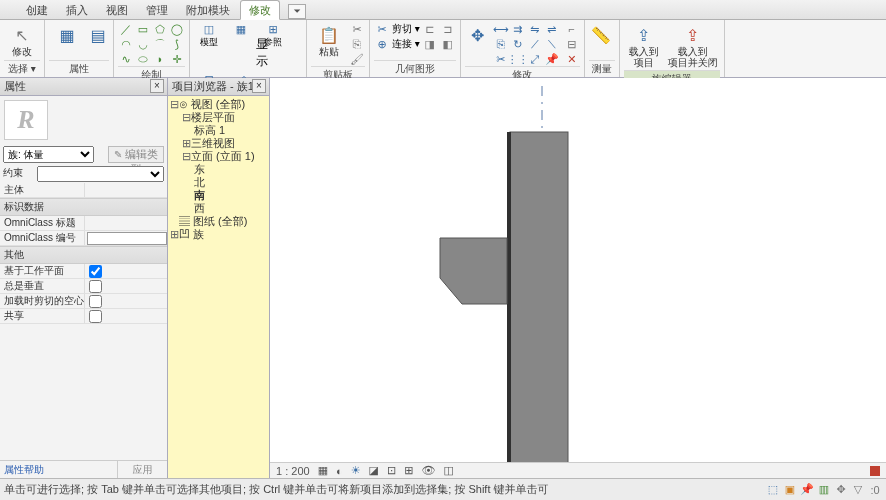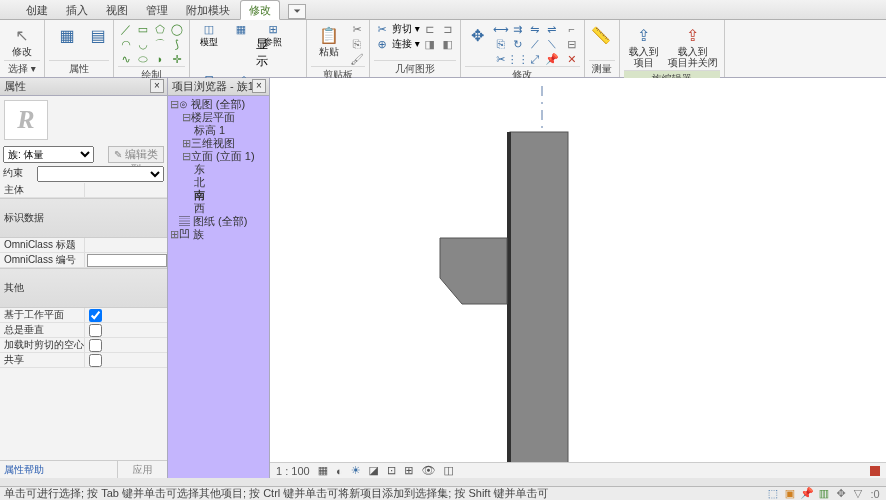--- a/index.html
+++ b/index.html
@@ -32,47 +32,47 @@
 .palhead .x { position:absolute; right:3px; top:1px; width:14px; height:14px; border:1px solid #999; background:#eee; text-align:center; line-height:12px; font-size:10px; cursor:pointer;}
 .tpreview { height: 48px; display:flex; align-items:center; gap: 6px; padding: 4px; }
 .tpreview .thumb { width: 44px; height: 40px; background: #fff; border: 1px solid #ccc; display:flex; align-items:center; justify-content:center;}
 .tpreview .letter { font-size: 26px; font-weight: bold; color: #b8b8b8; font-style: italic; font-family: Georgia, serif;}
 .typerow { display:flex; padding: 2px 3px; gap: 14px; }
 .typerow select { flex:1; height: 17px; font-size: 10px; }
 .typerow .editbtn { width: 56px; height: 17px; font-size: 10px; background:#eee; border:1px solid #bbb; color:#888;}
 .catrow { display:flex; padding: 1px 3px; gap: 8px; }
 .catrow .c1 { width: 26px; font-size:10px; color:#333;}
 .catrow select { flex:1; height:16px; font-size:10px;}
-.grphead { background: linear-gradient(#e6e6e6,#dcdcdc); padding: 12px 4px; font-size:10px; color:#333; border-top:1px solid #ccc; border-bottom:1px solid #ccc;}
+.grphead { background: linear-gradient(#e6e6e6,#dcdcdc); padding: 1px 4px; font-size:10px; color:#333; border-top:1px solid #ccc; border-bottom:1px solid #ccc;}
 .prow { display:flex; border-bottom: 1px solid #e0e0e0; height: 15px; align-items:center;}
 .prow .pn { width: 84px; padding-left: 4px; font-size:10px; color:#333;}
 .prow .pv { flex:1; border-left:1px solid #ddd; height:100%; display:flex; align-items:center; padding-left:2px;}
 .prow input[type=text]{ width:100%; border:1px solid #999; height:13px; font-size:10px;}
 .prow input[type=checkbox]{ margin-left: 2px; }
 .propfoot { margin-top:auto; border-top:1px solid #ccc; display:flex; height:18px;}
 .propfoot .help { flex:1; padding:2px 4px; color:#2a5db0; font-size:10px; cursor:pointer;}
 .propfoot .apply { width:50px; border-left:1px solid #ccc; text-align:center; font-size:10px; color:#888; padding-top:2px;}
 
 
-.browser { width: 102px; background: #c4b5fd; border-right: 1px solid #aab; display:flex; flex-direction:column;}
+.browser { width: 102px; background: #fef9c3; border-right: 1px solid #aab; display:flex; flex-direction:column;}
 .tree { padding: 2px; font-size: 10px; color:#333; line-height: 13px; overflow:hidden;}
 .tree .n { white-space: nowrap; }
 .tree .i1 { padding-left: 12px; }
 .tree .i2 { padding-left: 24px; }
 .tree .bold { font-weight: bold; }
 .tree .tw { display:inline-block; width:9px; text-align:center; color:#666;}
 
 
 .canvas { flex:1; background:#fff; position:relative; }
 .canvas svg { position:absolute; top:0; left:0; }
 .canvasfoot { position:absolute; bottom:0; left:0; right:0; height:16px; border-top:1px solid #ccc; background:#f2f2f2; display:flex; align-items:center; padding: 0 6px; gap:8px; font-size:10px; color:#555;}
 .canvasfoot .ic2 { cursor:pointer; }
 
 
-.status { position:absolute; bottom:0; left:0; right:0; height:14px; background:#ececec; border-top:1px solid #b8b8b8; display:flex; align-items:center; padding: 0 4px; font-size:10px; color:#444;}
+.status { position:absolute; bottom:0; left:0; right:0; height:22px; background:#ececec; border-top:1px solid #b8b8b8; display:flex; align-items:center; padding: 0 4px; font-size:10px; color:#444;}
 .status .tray { margin-left:auto; display:flex; gap:3px;}
 .status .tic { width:14px; height:14px; display:flex; align-items:center; justify-content:center; font-size:11px;}
 
 
 .c-blue{color:#3a6ea5;} .c-red{color:#c04030;} .c-green{color:#4a8c3a;} .c-orange{color:#d08020;} .c-gray{color:#777;}
 </style>
 </head>
 <body>
 
 <div class="tabbar">
@@ -331,21 +331,21 @@
     <svg width="616" height="400">
 
       <line x1="272" y1="8" x2="272" y2="398" stroke="#5a7aa8" stroke-width="1" stroke-dasharray="10 6 2 6"></line>
 
       <rect x="240" y="54" width="58" height="344" fill="#878787" stroke="#555"></rect>
       <rect x="237" y="54" width="4" height="344" fill="#303030"></rect>
 
       <polygon points="237,160 170,160 170,200 192,226 237,226" fill="#878787" stroke="#555"></polygon>
     </svg>
     <div class="canvasfoot">
-      <span>1 : 100</span>
+      <span>1 : 200</span>
       <span class="ic2">▦</span>
       <span class="ic2">◐</span>
       <span class="ic2 c-blue">☀</span>
       <span class="ic2">◪</span>
       <span class="ic2">⊡</span>
       <span class="ic2">⊞</span>
       <span class="ic2">👁</span>
       <span class="ic2">◫</span>
       <span style="margin-left:auto; width:10px; height:10px; background:#c04030;"></span>
     </div>

